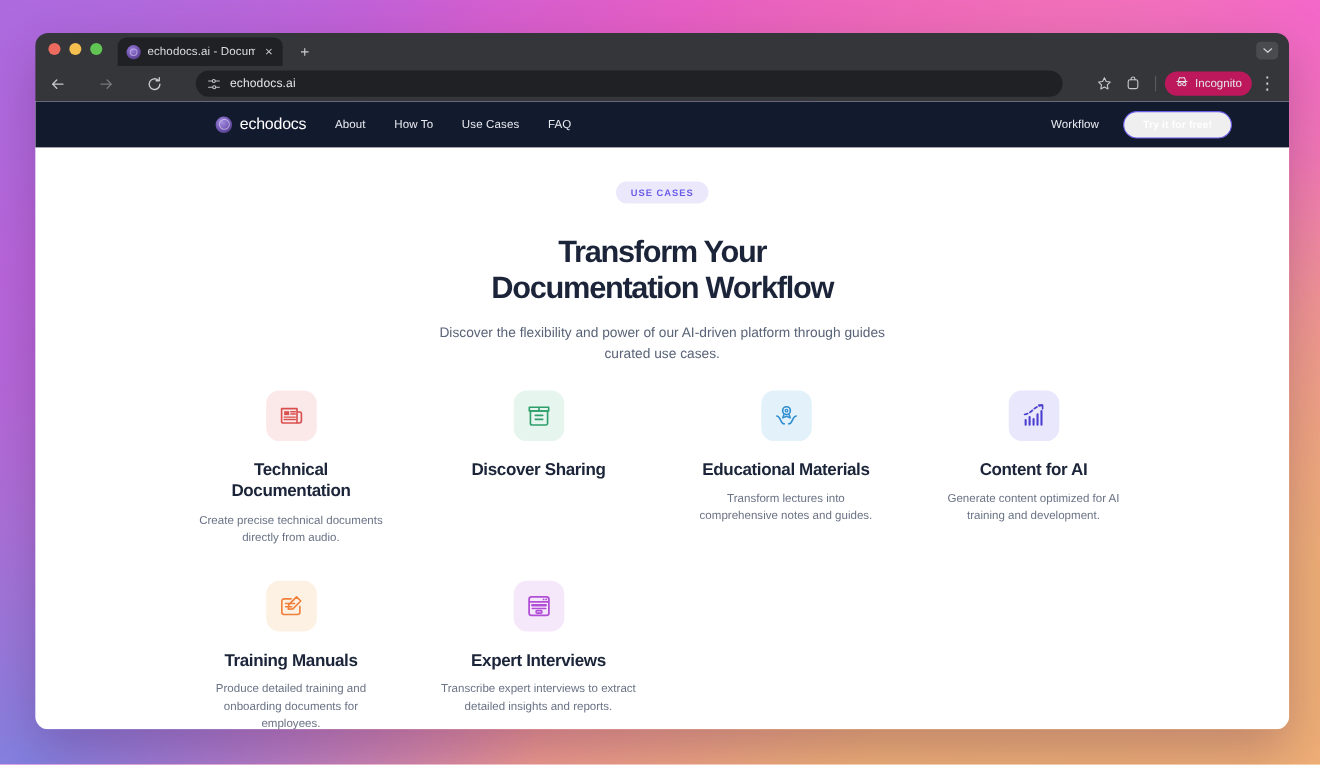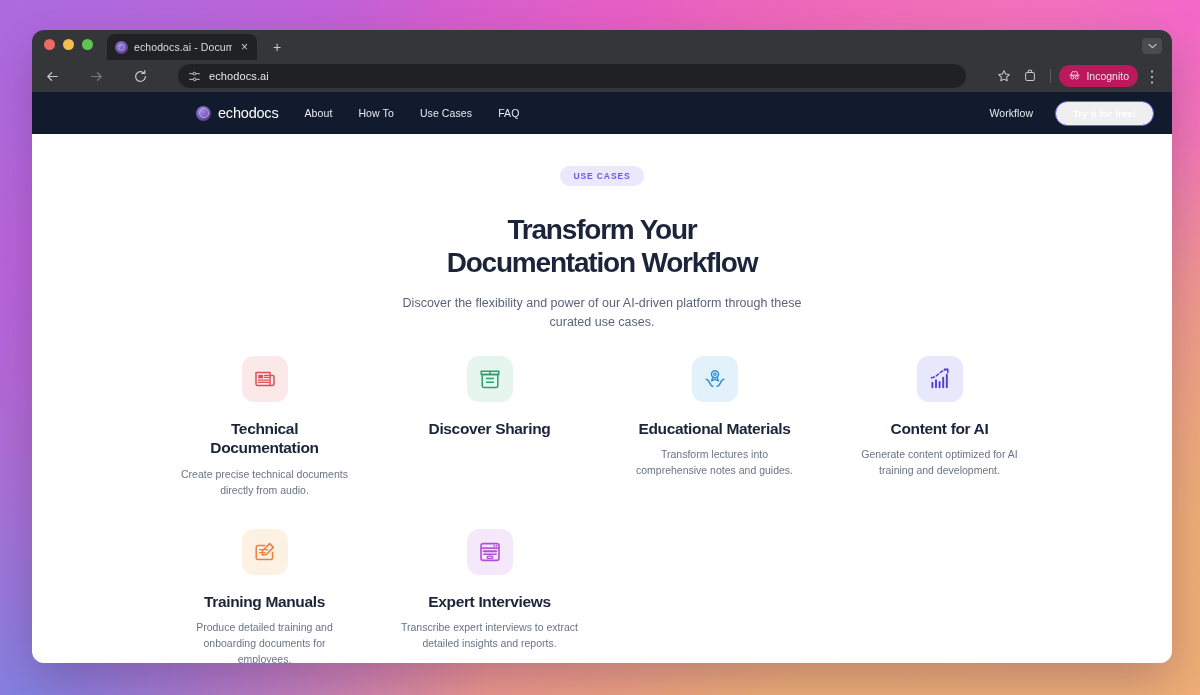--- a/index.html
+++ b/index.html
@@ -203,21 +203,21 @@
     display: flex;
     flex-direction: column;
   }
 
   .site-nav {
     height: 42px;
     background: #121a2e;
     display: flex;
     align-items: center;
     flex: 0 0 auto;
-    padding: 0 18px 0 0;
+    padding: 0 52px 0 0;
   }
   .nav-left {
     display: flex;
     align-items: center;
     gap: 26px;
     margin-left: 164px;
   }
   .brand { display: flex; align-items: center; gap: 7px; }
   .brand-mark {
     width: 15px; height: 15px; border-radius: 50%;
@@ -437,21 +437,21 @@
         <button class="cta">Try it for free!</button>
       </div>
     </nav>
 
     <section class="hero">
       <span class="badge">USE CASES</span>
       <h1 class="hero-title">
         <span>Transform Your</span>
         <span class="l2">Documentation Workflow</span>
       </h1>
-      <p class="hero-sub">Discover the flexibility and power of our AI-driven platform through these curated use cases.</p>
+      <p class="hero-sub">Discover the flexibility and power of our AI-driven platform through guides curated use cases.</p>
     </section>
 
     <section class="grid">
 
       <div class="card">
         <div class="icon-tile" style="background:#fbe9ea">
           <svg width="24" height="24" viewBox="0 0 24 24" fill="none" aria-hidden="true">
             <path d="M3 5.5h14v13H4.6A1.6 1.6 0 0 1 3 16.9V5.5z" stroke="#d9504f" stroke-width="1.5" stroke-linejoin="round"></path>
             <path d="M17 8.5h2.6c.8 0 1.4.6 1.4 1.4v6.6a2 2 0 0 1-2 2H17" stroke="#d9504f" stroke-width="1.5" stroke-linejoin="round"></path>
             <rect x="5.3" y="7.8" width="4.6" height="3.6" fill="#d9504f"></rect>

